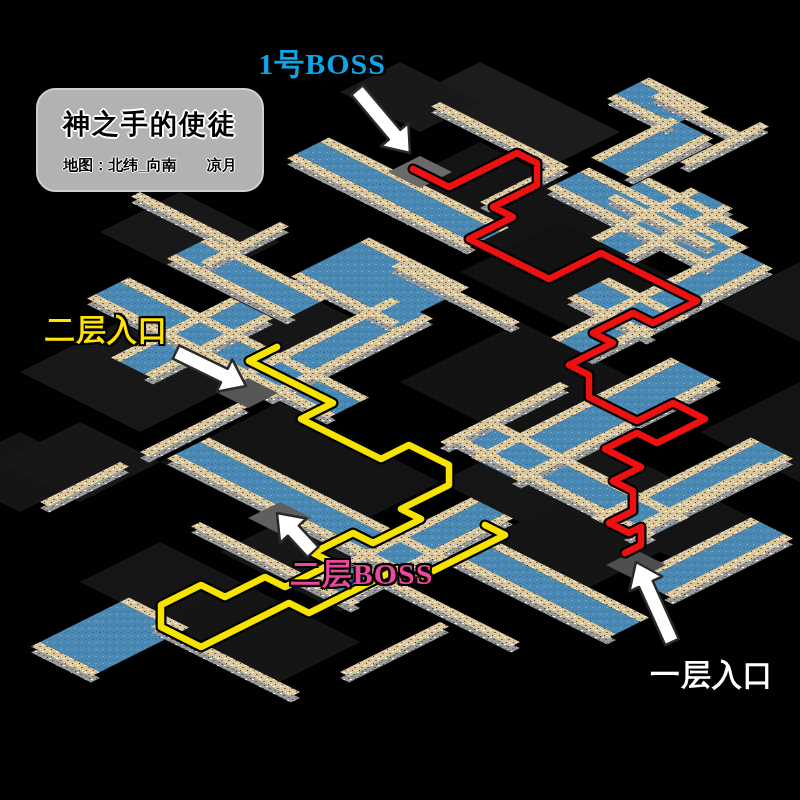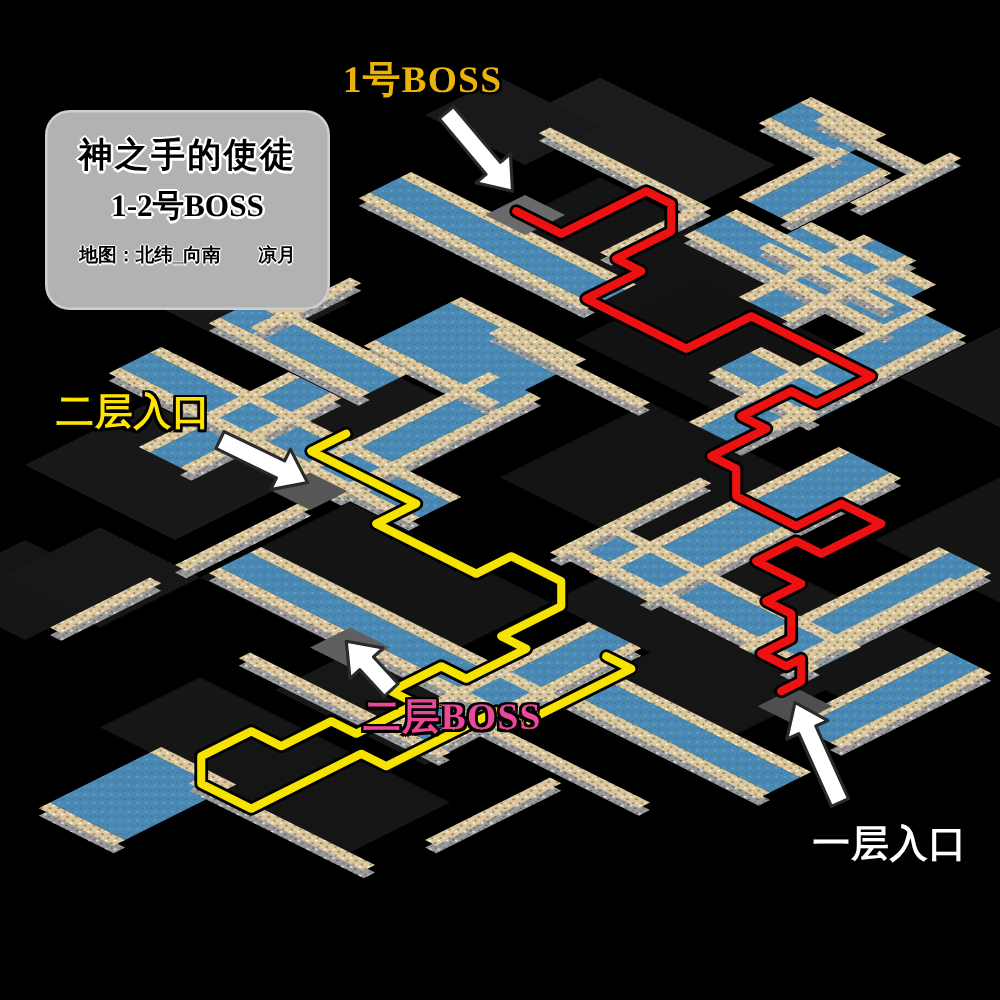--- a/index.html
+++ b/index.html
@@ -1,20 +1,20 @@
 <!DOCTYPE html>
 <html><head>
 <meta charset="utf-8">
 <style>
   html,body{margin:0;padding:0;background:#000;}
   #stage{position:relative;width:800px;height:800px;background:#000;overflow:hidden;
          font-family:"Liberation Sans",sans-serif;}
   #iso{position:absolute;left:0;top:0;}
   
-  #infobox{position:absolute;left:36px;top:88px;width:228px;height:160px;
+  #infobox{position:absolute;left:36px;top:88px;width:228px;height:104px;
            background:#b2b2b2;border:2px solid #cfcfcf;border-radius:20px;
            box-sizing:border-box;text-align:center;color:#000;}
   #infobox .t1{margin-top:16px;font-size:27px;font-weight:bold;letter-spacing:2px;
       text-shadow:-2px 0 #fff,2px 0 #fff,0 -2px #fff,0 2px #fff,-1px -1px #fff,1px 1px #fff,-1px 1px #fff,1px -1px #fff;}
   #infobox .t2{margin-top:6px;font-size:25px;font-weight:bold;font-family:"Liberation Serif",serif;
       text-shadow:-2px 0 #fff,2px 0 #fff,0 -2px #fff,0 2px #fff,-1px -1px #fff,1px 1px #fff,-1px 1px #fff,1px -1px #fff;}
   #infobox .t3{margin-top:14px;font-size:15px;font-weight:bold;
       text-shadow:-1px 0 #fff,1px 0 #fff,0 -1px #fff,0 1px #fff;}
   
   .map-label{position:absolute;transform:translate(-50%,-50%);white-space:nowrap;
@@ -207,24 +207,23 @@
       </g>
       <g>
         <path d="M351.26080434426046,94.82821221832059 L388.8105252456346,139.462786119954 L380.7756513275992,146.2222832256028 L410,153 L408.3237904751491,123.04686457766402 L400.2889165571137,129.80636168331284 L362.73919565573954,85.17178778167941 Z" fill="#ffffff" stroke="#2a2a2a" stroke-width="2.5" stroke-linejoin="round"></path>
         <path d="M172.72322027947314,358.74631118931995 L221.1350244736492,382.2606160836341 L216.54753286491163,391.70545174868204 L246,386 L232.27607552344048,359.3231580399461 L227.68858391470292,368.76799370499407 L179.27677972052686,345.25368881068005 Z" fill="#ffffff" stroke="#2a2a2a" stroke-width="2.5" stroke-linejoin="round"></path>
         <path d="M318.5110258347062,546.912899229502 L298.7897483002998,525.5481819005618 L306.5051844688884,518.4262408218646 L277,513 L280.0522604622988,542.8443245202549 L287.76769663088743,535.7223834415577 L307.4889741652938,557.087100770498 Z" fill="#ffffff" stroke="#2a2a2a" stroke-width="2.5" stroke-linejoin="round"></path>
         <path d="M678.8394112888133,638.922264920034 L652.6881635447044,580.8083810442365 L662.263339349043,576.4995519322841 L636,562 L629.4341651627392,591.272680316121 L639.0093409670778,586.9638512041686 L665.1605887111867,645.077735079966 Z" fill="#ffffff" stroke="#2a2a2a" stroke-width="2.5" stroke-linejoin="round"></path>
       </g>
     </svg>
 
   <div id="labels-layer">
-    <div class="map-label" style="left: 338px; top: 64px; color: #eab308;">1号BOSS</div>
+    <div class="map-label" style="left: 322px; top: 64px; color: #0ea5e9;">1号BOSS</div>
     <div class="map-label" style="left: 107px; top: 330px; color: rgb(255, 228, 0); text-align: center;">二层入口</div>
     <div class="map-label" style="left: 362px; top: 574px; color: #ec4899;">二层BOSS</div>
     <div class="map-label" style="left: 712px; top: 663px; color: rgb(255, 255, 255); margin-top: 12px;">一层入口</div>
   </div>
 
   <div id="infobox">
     <div class="t1">神之手的使徒</div>
-    <div class="t2">1-2号BOSS</div>
     <div class="t3">地图：北纬_向南　　凉月</div>
   </div>
 </div>
 
 </body></html>

